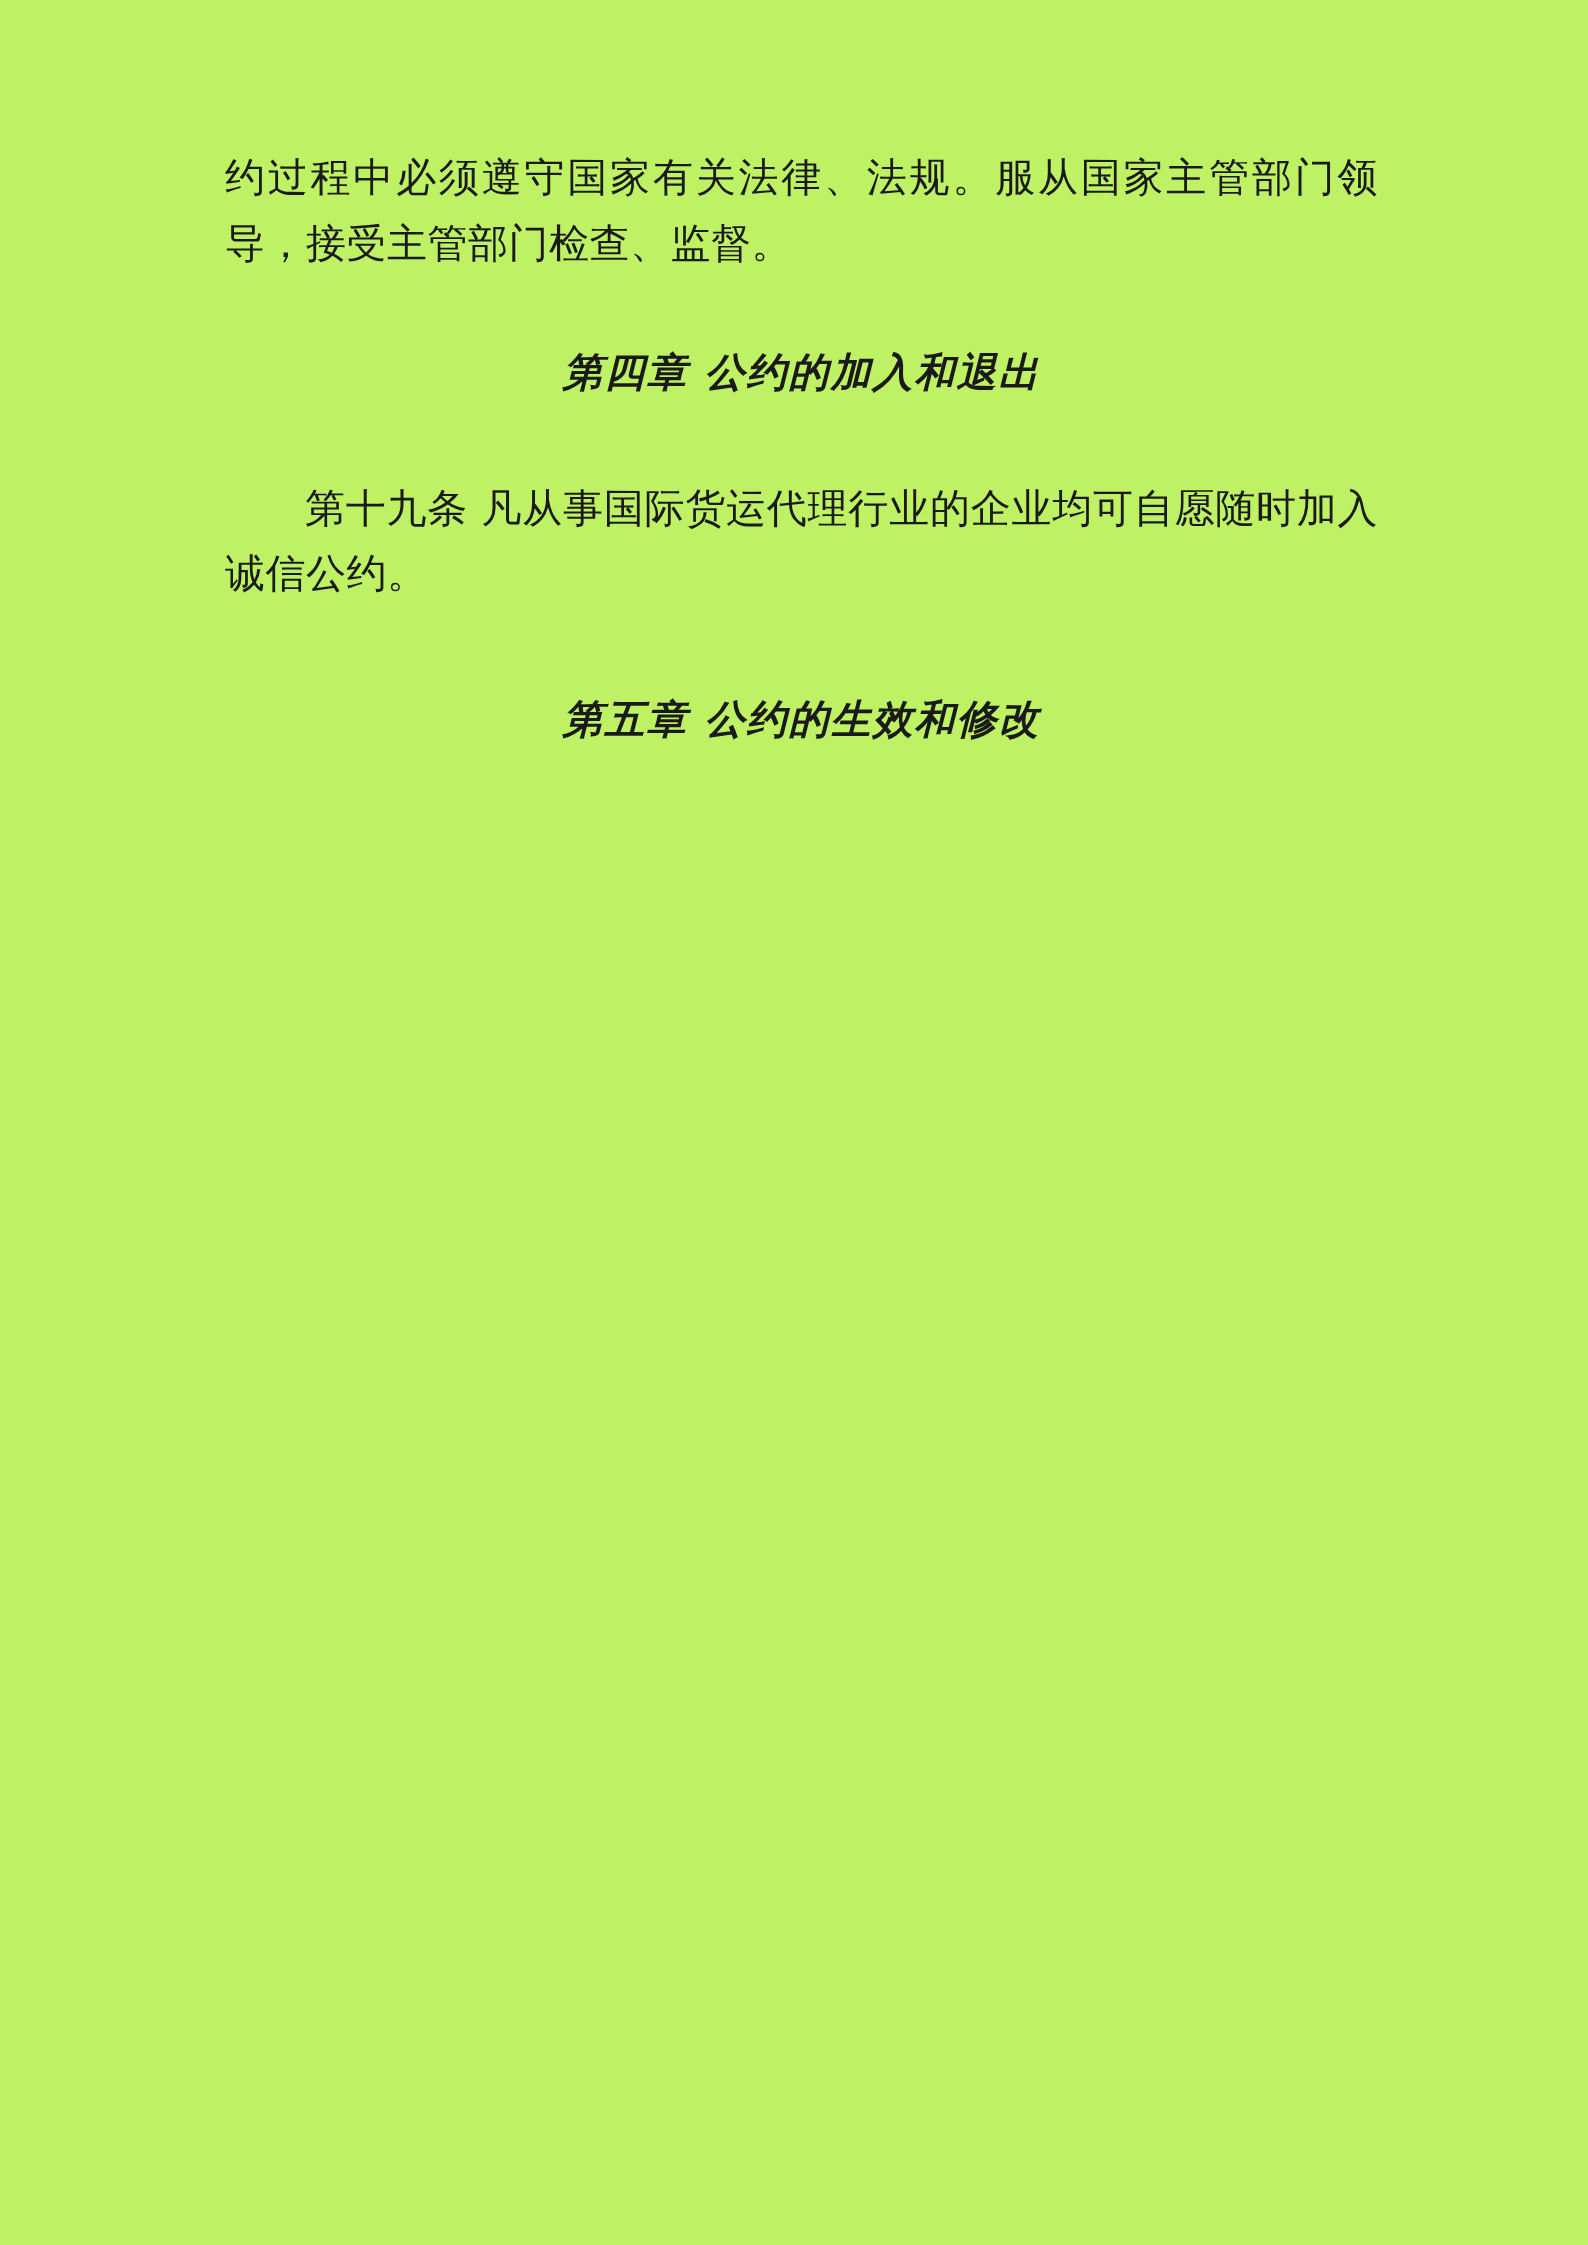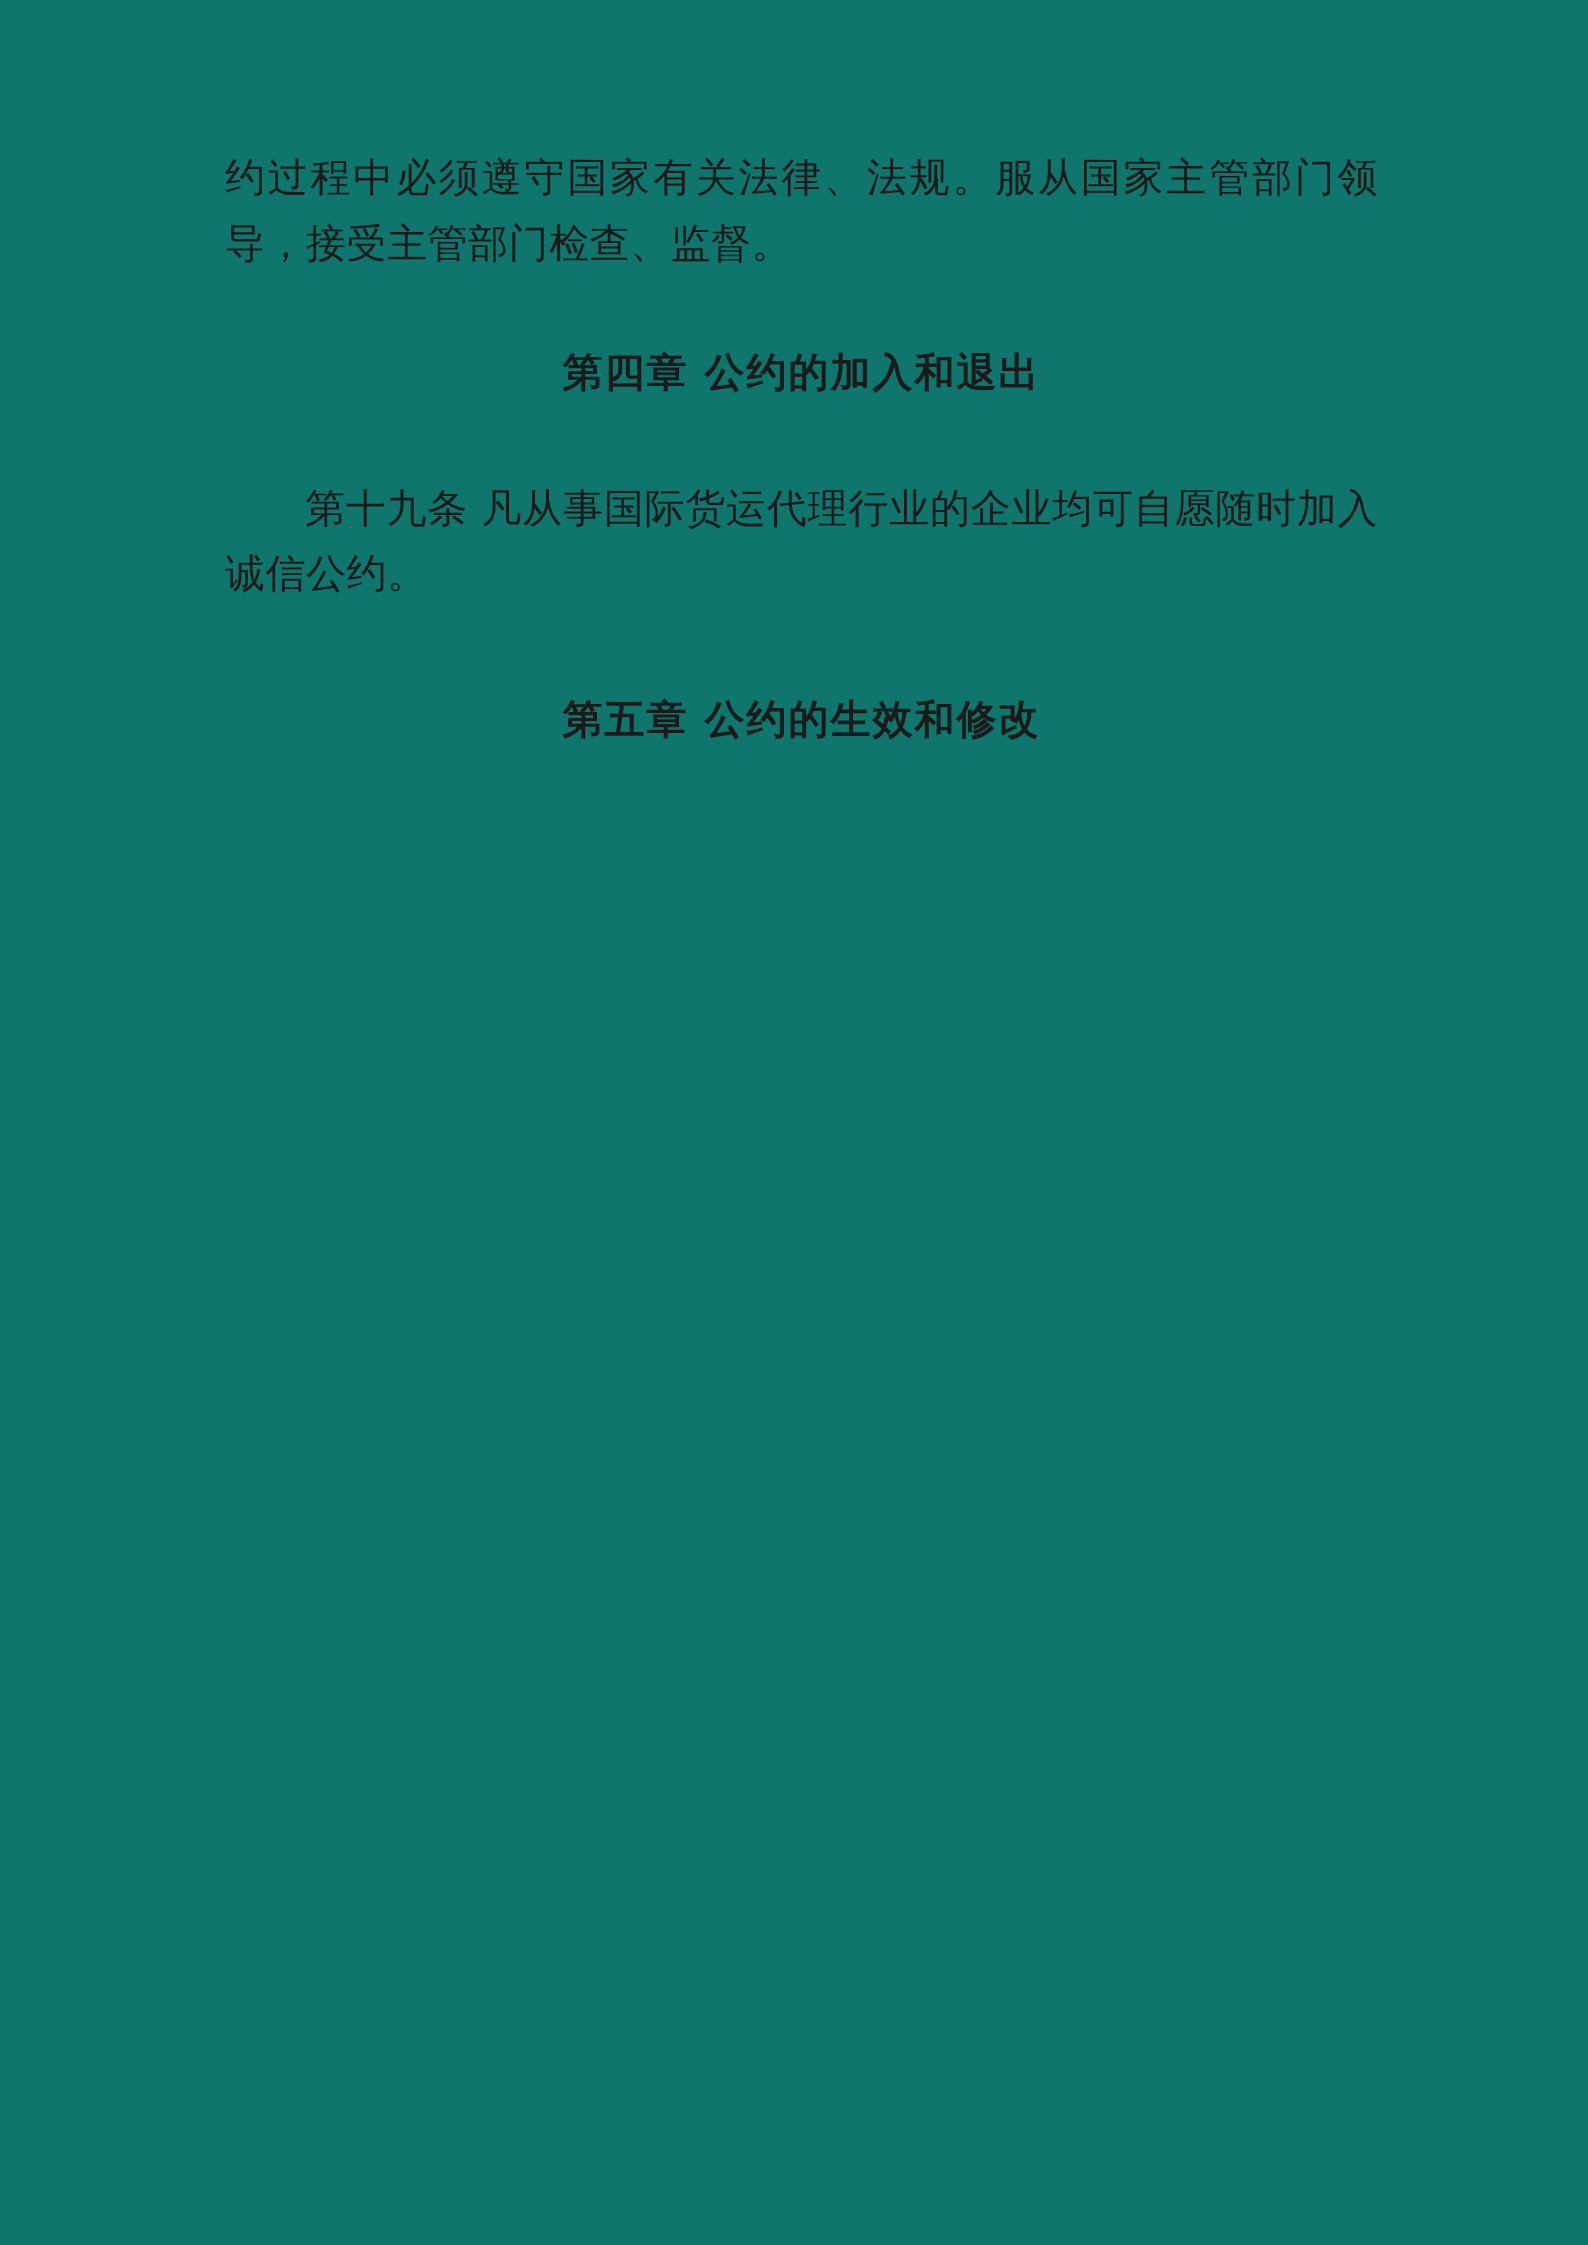--- a/index.html
+++ b/index.html
@@ -13,21 +13,21 @@
     font-family: "DejaVu Serif", "Liberation Serif", serif;
     color: #1a1a1a;
     overflow: hidden;
   }
   .page {
     position: relative;
     width: 1588px;
     height: 2245px;
     box-sizing: border-box;
     padding: 145px 210px 0 225px;
-    background: #0f766e;
+    background: #bef264;
   }
   .doc-body {
     font-size: 40px;
     line-height: 1.64;
     text-align: justify;
     text-justify: inter-ideograph;
     letter-spacing: 0.5px;
   }
   p.para {
     margin: 0 0 2px 0;
@@ -36,20 +36,21 @@
   p.indent {
     text-indent: 80px;
   }
   h2.chapter {
     font-size: 40px;
     font-weight: bold;
     text-align: center;
     margin: 0;
     letter-spacing: 2px;
     font-family: "DejaVu Sans", "Liberation Sans", sans-serif;
+    font-style: italic;
   }
   .gap-before-ch4 { height: 62px; }
   .gap-after-ch4 { height: 70px; }
   .gap-before-ch5 { height: 78px; }
   .gap-after-ch5 { height: 72px; }
 </style>
 </head>
 <body>
 
 <div class="page">

